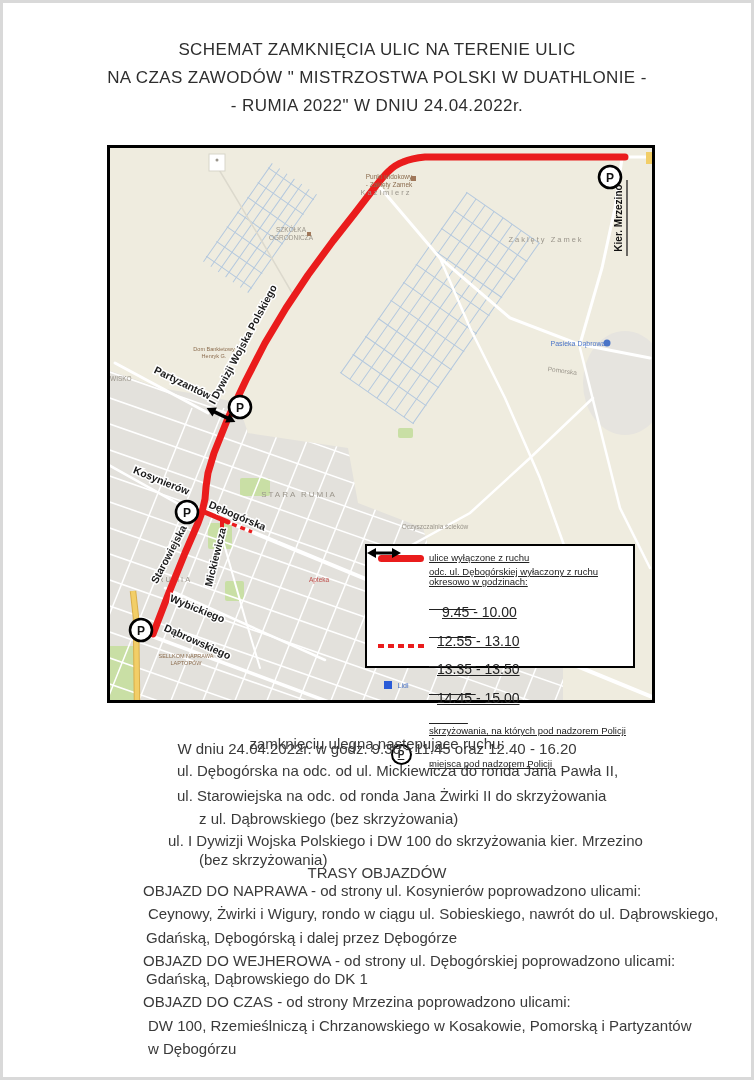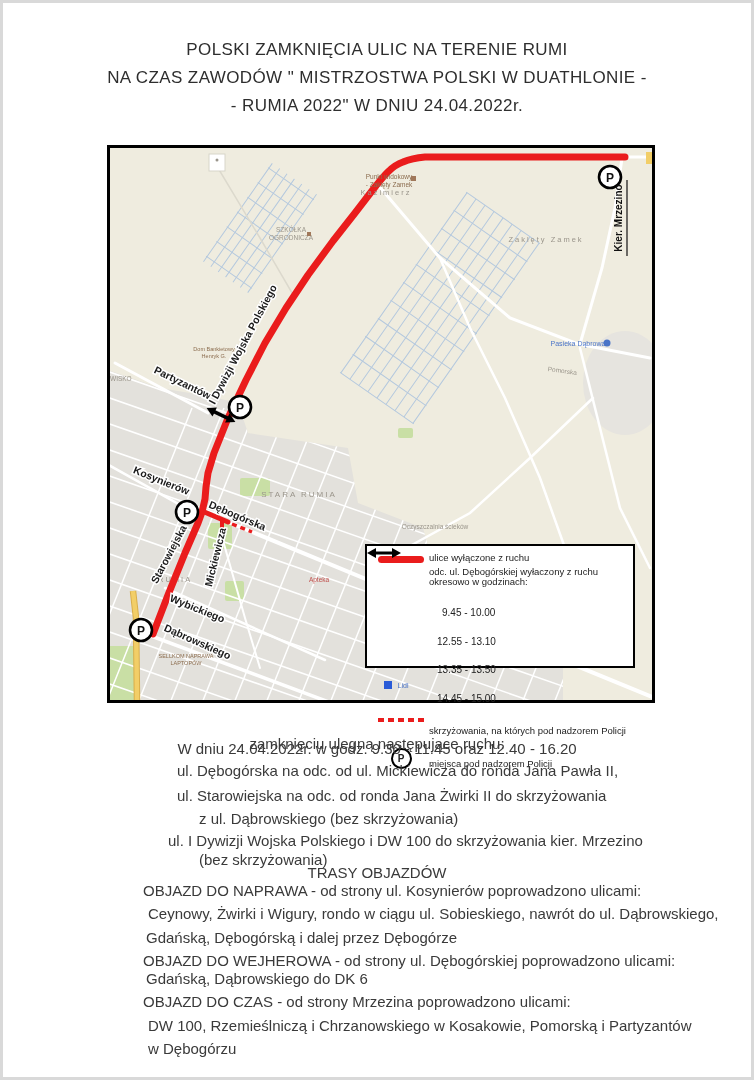--- a/index.html
+++ b/index.html
@@ -19,43 +19,43 @@
   .poi-gray-s{fill:#9a958b;font-size:6.5px;}
   .poi-brown{fill:#8c6d4f;font-size:6.5px;}
   .poi-brown-s{fill:#8c6d4f;font-size:5.5px;}
   .poi-blue{fill:#4a74c8;font-size:7px;}
   .poi-red{fill:#c0504d;font-size:6.5px;}
   .pmark{font-size:12px;font-weight:bold;fill:#111;}
   
   .legend{position:absolute;left:255px;top:396px;width:270px;height:124px;
           background:#ffffff;border:2px solid #000;box-sizing:border-box;
           font-size:9.5px;line-height:10px;color:#222;padding:7px 6px 4px 6px;}
-  .lg-row{display:flex;align-items:flex-end;margin-bottom:4px;}
+  .lg-row{display:flex;align-items:center;margin-bottom:4px;text-decoration:underline;}
   .lg-icon{width:56px;flex:0 0 56px;display:flex;justify-content:center;align-items:center;}
   .lg-text{flex:1;}
   .lg-solid{width:46px;height:7px;background:#ea1c1c;border-radius:4px;margin-top:1px;}
   .lg-dash{width:46px;height:4px;margin-top:3px;
            background:repeating-linear-gradient(90deg,#ea1c1c 0 6px,transparent 6px 10px);}
-  .lg-times{white-space:pre;line-height:9.5px;font-size:10px;margin-top:2px;}
+  .lg-times{white-space:pre;line-height:9.5px;font-size:14px;margin-top:2px;}
   .lg-times div{padding-left:8px;}
   .lg-times div:first-child{padding-left:13px;}
   .lg-p{width:17px;height:17px;border:2.5px solid #000;border-radius:50%;
         display:flex;align-items:center;justify-content:center;
         font-size:10px;font-weight:bold;background:#fff;}
   
   .bl{position:absolute;font-size:15px;line-height:19px;color:#3a3a3a;white-space:nowrap;}
   .bl.center{left:0;width:100%;text-align:center;}
 </style>
 </head>
 <body>
 
 <div class="page">
 
   <div class="doc-title">
-    <div>POLSKI ZAMKNIĘCIA ULIC NA TERENIE RUMI</div>
+    <div>SCHEMAT ZAMKNIĘCIA ULIC NA TERENIE ULIC</div>
     <div>NA CZAS ZAWODÓW " MISTRZOSTWA POLSKI W DUATHLONIE -</div>
     <div>- RUMIA 2022" W DNIU 24.04.2022r.</div>
   </div>
 
   <div class="map-frame">
     <svg width="542" height="552" viewBox="0 0 542 552">
       <defs>
         <clipPath id="urbclip">
           <path d="M-2,222 L50,240 L98,248 L128,255 L138,285 L238,300 L248,355 L313,380 L323,415 L413,455 L423,495 L453,515 L453,552 L-2,552 Z"></path>
         </clipPath>
@@ -253,19 +253,19 @@
     <div class="bl" style="top:806px;left:196px">z ul. Dąbrowskiego (bez skrzyżowania)</div>
     <div class="bl" style="top:828px;left:165px">ul. I Dywizji Wojska Polskiego i DW 100 do skrzyżowania kier. Mrzezino</div>
     <div class="bl" style="top:847px;left:196px">(bez skrzyżowania)</div>
 
     <div class="bl center" style="top:860px">TRASY OBJAZDÓW</div>
 
     <div class="bl" style="top:878px;left:140px">OBJAZD DO NAPRAWA - od strony ul. Kosynierów poprowadzono ulicami:</div>
     <div class="bl" style="top:901px;left:145px">Ceynowy, Żwirki i Wigury, rondo w ciągu ul. Sobieskiego, nawrót do ul. Dąbrowskiego,</div>
     <div class="bl" style="top:925px;left:143px">Gdańską, Dębogórską i dalej przez Dębogórze</div>
     <div class="bl" style="top:948px;left:140px">OBJAZD DO WEJHEROWA - od strony ul. Dębogórskiej poprowadzono ulicami:</div>
-    <div class="bl" style="top:966px;left:143px">Gdańską, Dąbrowskiego do DK 6</div>
+    <div class="bl" style="top:966px;left:143px">Gdańską, Dąbrowskiego do DK 1</div>
     <div class="bl" style="top:989px;left:140px">OBJAZD DO CZAS - od strony Mrzezina poprowadzono ulicami:</div>
     <div class="bl" style="top:1013px;left:145px">DW 100, Rzemieślniczą i Chrzanowskiego w Kosakowie, Pomorską i Partyzantów</div>
     <div class="bl" style="top:1036px;left:145px">w Dębogórzu</div>
   </div>
 
 </div>
 
 </body></html>

